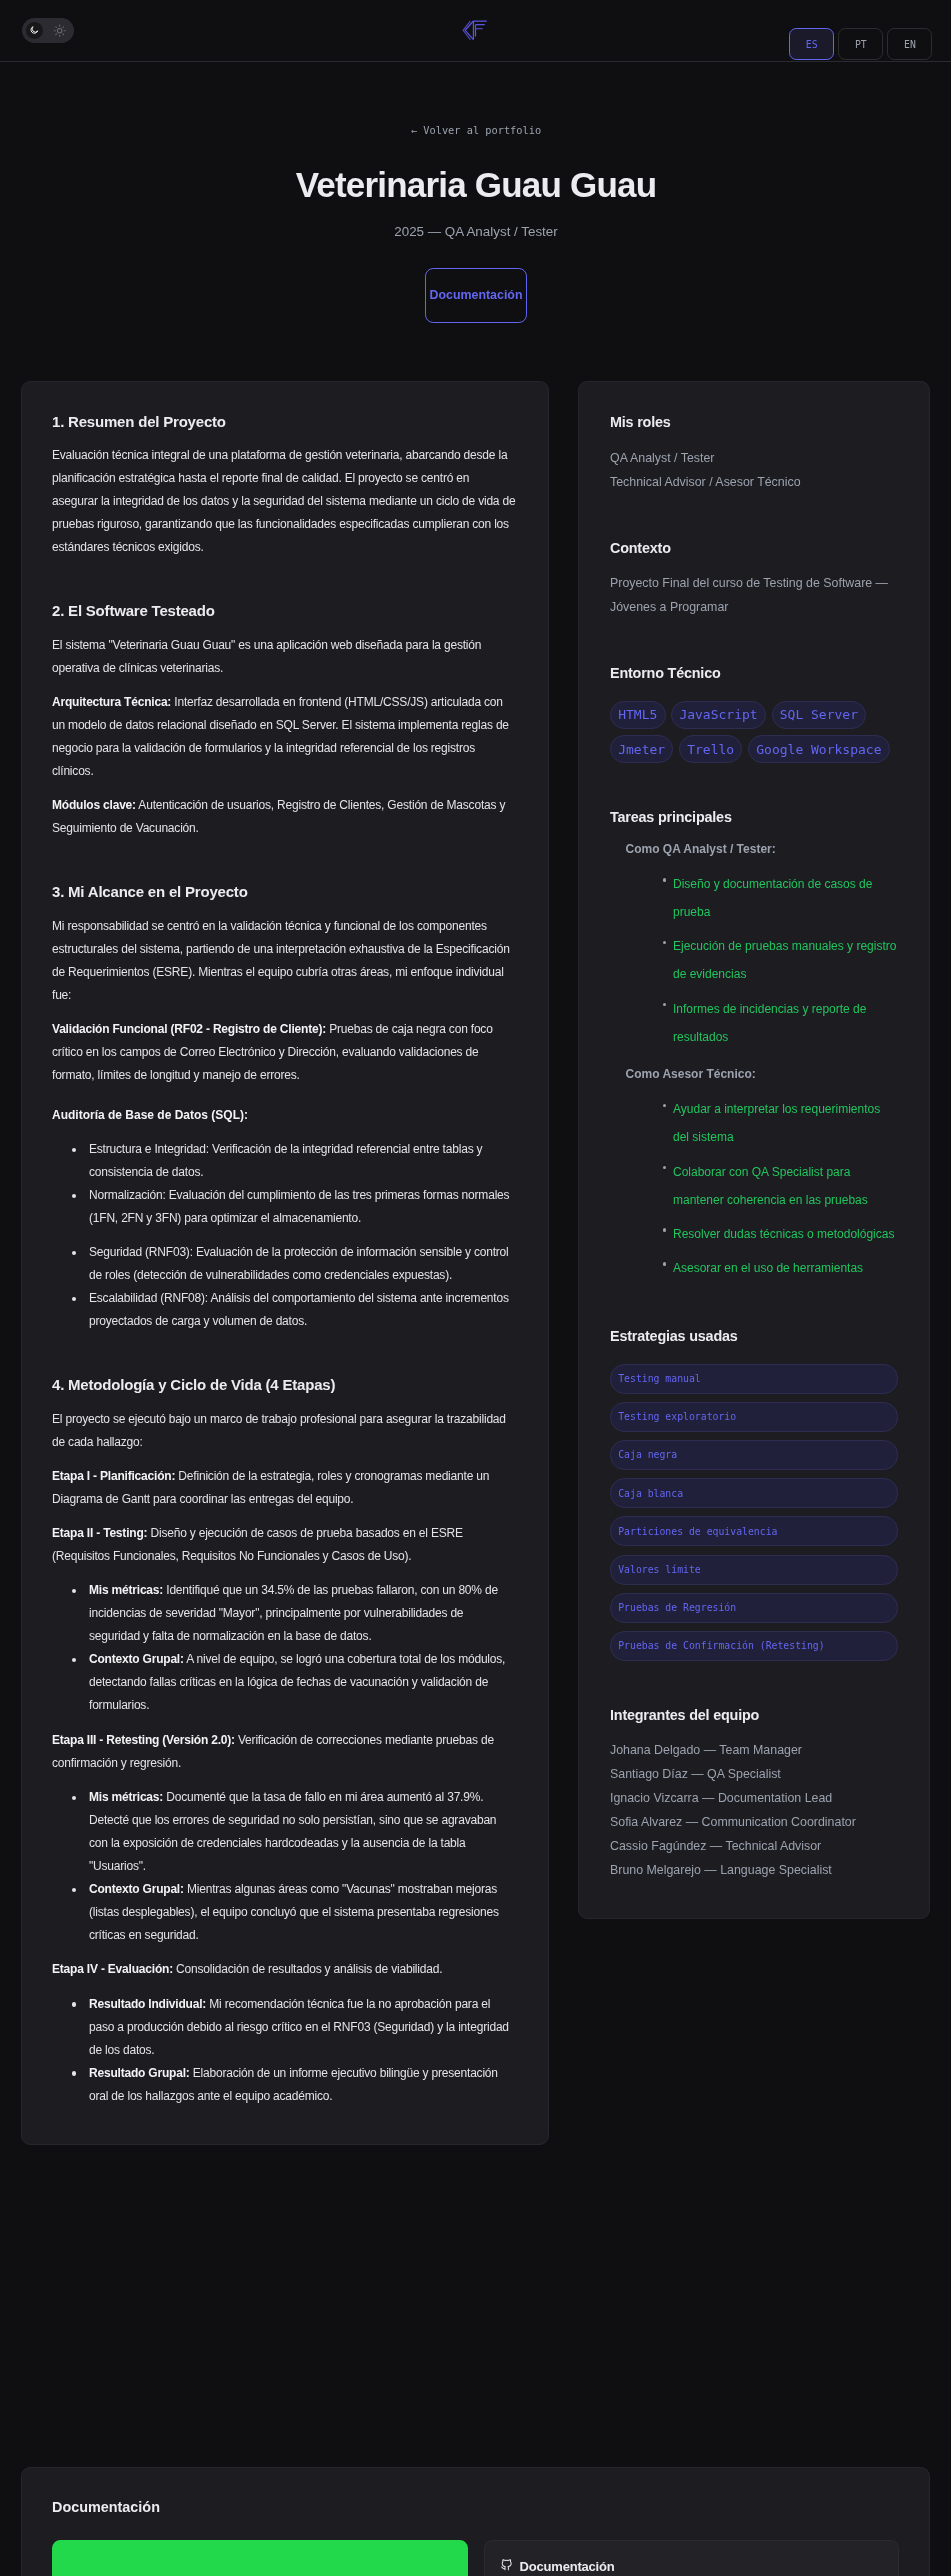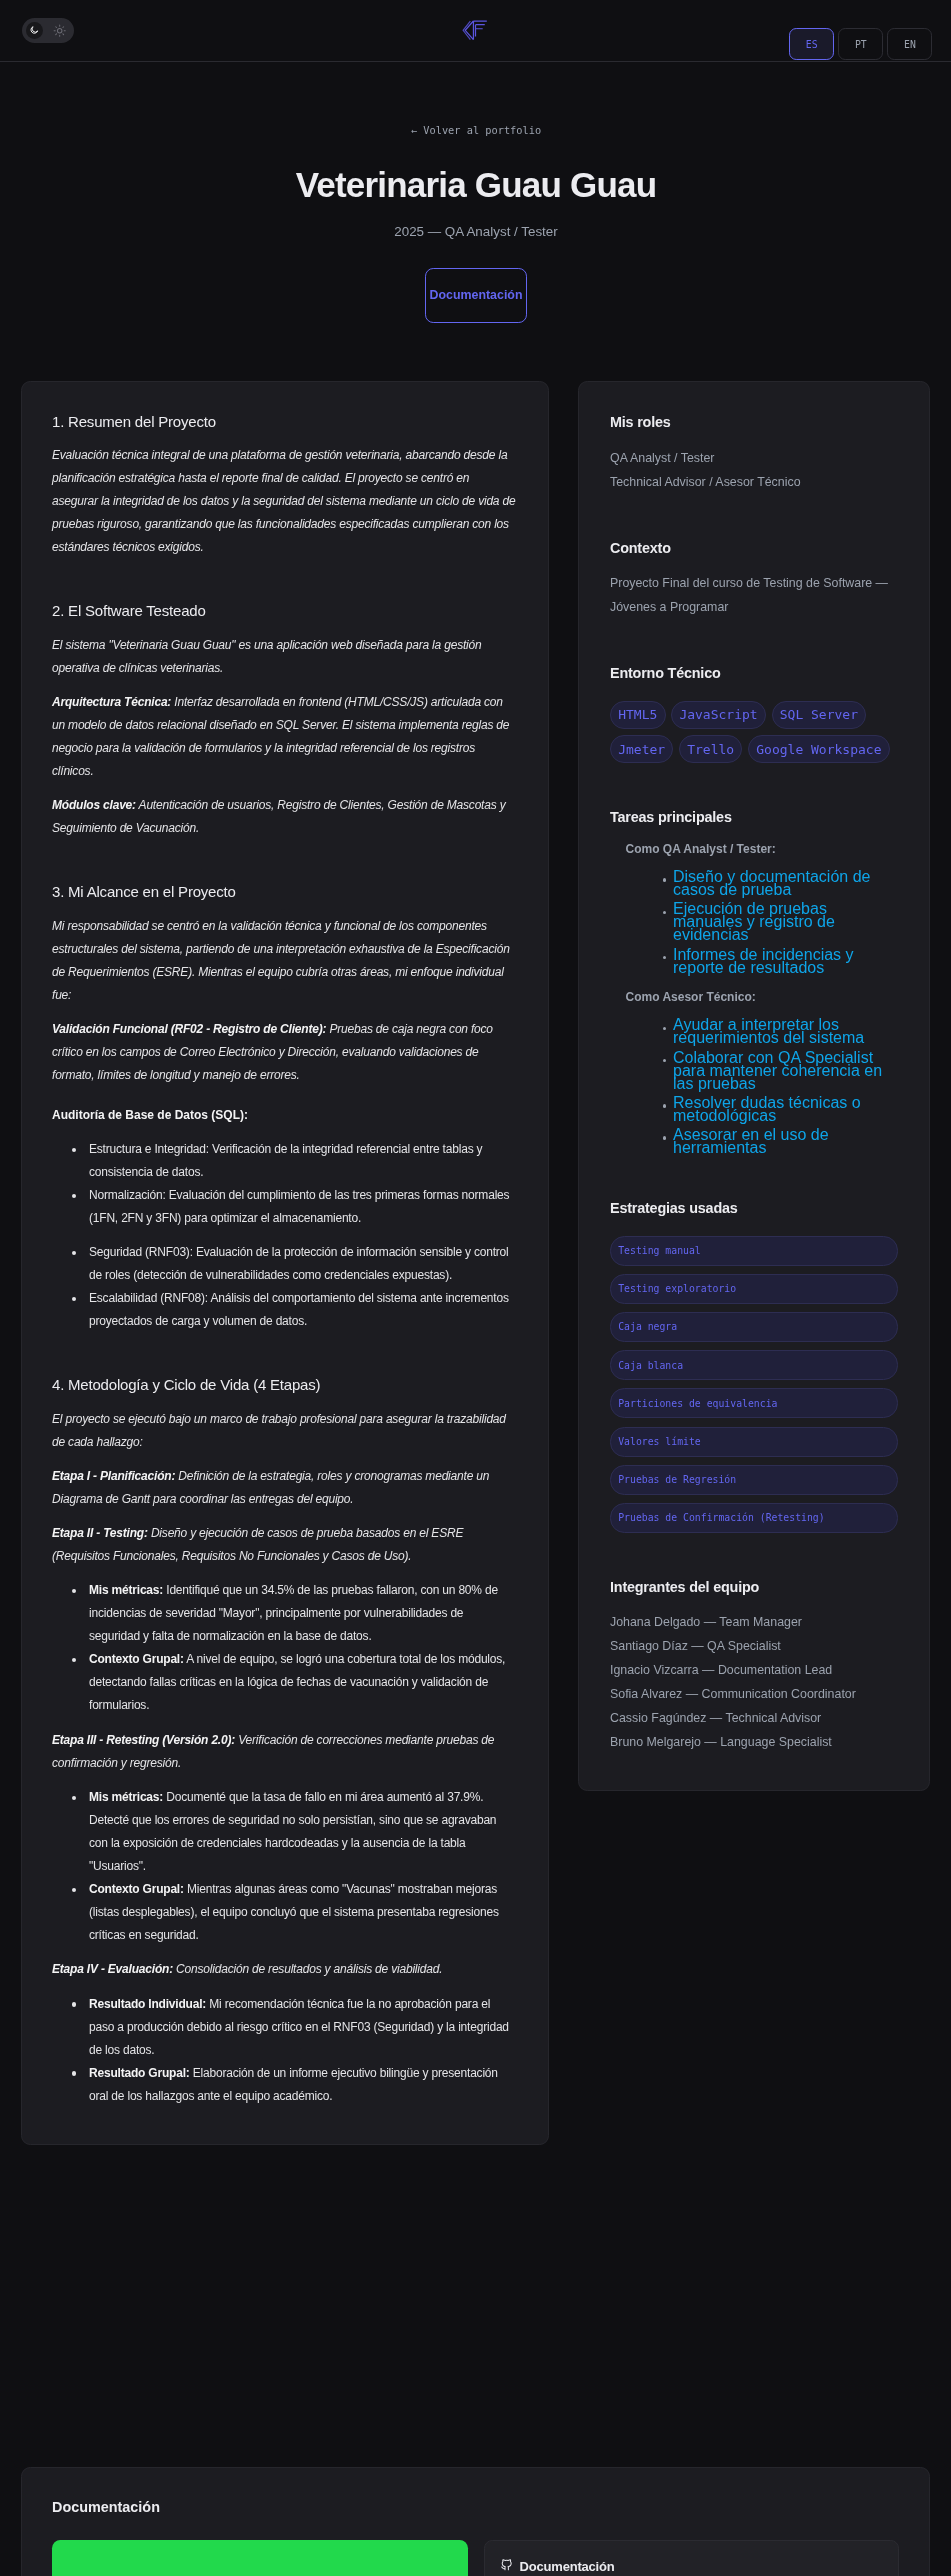--- a/index.html
+++ b/index.html
@@ -61,27 +61,27 @@
     position: absolute; top: 381px; left: 21px; width: 909px;
     display: flex; gap: 29px; align-items: flex-start;
   }
   .card {
     background: #1c1c21; border: 0.5px solid #26262c; border-radius: 9.3px;
   }
   .content-card { width: 528px; padding: 31px 31px 36px 30px; }
   .side-card { width: 352px; padding: 32px 31px 36px 31px; }
 
   .content-card h2 {
-    font-size: 15px; font-weight: 400; color: #ececf0; letter-spacing: -0.2px;
+    font-size: 15px; font-weight: 700; color: #ececf0; letter-spacing: -0.2px;
   }
   .content-card h2 + p { margin-top: 14.4px; }
   .content-card p, .content-card li {
     font-size: 12px; line-height: 23px; color: #e4e4e7; letter-spacing: -0.2px;
   }
-  .content-card p { margin-top: 11.3px; font-style: italic; }
+  .content-card p { margin-top: 11.3px; }
   .content-card b { font-weight: 700; color: #f4f4f5; }
   .content-card section + section { margin-top: 43px; }
   .content-card ul { margin-top: 11.3px; padding-left: 37px; list-style: none; }
   .content-card li { position: relative; margin-bottom: 0; }
   .content-card li::before {
     content: ""; position: absolute; left: -17.5px; top: 9.8px;
     width: 4.1px; height: 4.1px; border-radius: 50%; background: #e4e4e7;
   }
   .subhead { margin-top: 16.5px; font-weight: 700; font-size: 12px; line-height: 23px; color: #f4f4f5; }
 
@@ -95,21 +95,21 @@
     background: #20203a; border: 0.5px solid #2d2d52; border-radius: 14.4px;
     padding: 0 7.2px; height: 28px; display: inline-flex; align-items: center;
   }
   .chips.strat { gap: 8.2px 5.7px; flex-direction: column; }
   .chips.strat .chip { height: 30px; font-size: 9.8px; }
   .task-group-title {
     margin-top: 16.5px; margin-left: 15.5px; font-size: 12px; font-weight: 700; color: #9ca3af;
   }
   .task-list { list-style: none; margin-top: 14.4px; padding-left: 63px; }
   .task-list li {
-    position: relative; font-size: 16px; line-height: 13px; color: #0ea5e9; margin-bottom: 6.2px;
+    position: relative; font-size: 12px; line-height: 28px; color: #22c55e; margin-bottom: 6.2px;
   }
   .task-list li::before {
     content: ""; position: absolute; left: -10.3px; top: 8.2px; width: 3.6px; height: 3.6px;
     border-radius: 50%; background: #9ca3af;
   }
 
   
   .docs {
     position: absolute; top: 2467px; left: 21px; width: 909px; height: 363px;
     padding: 31px 30px;

